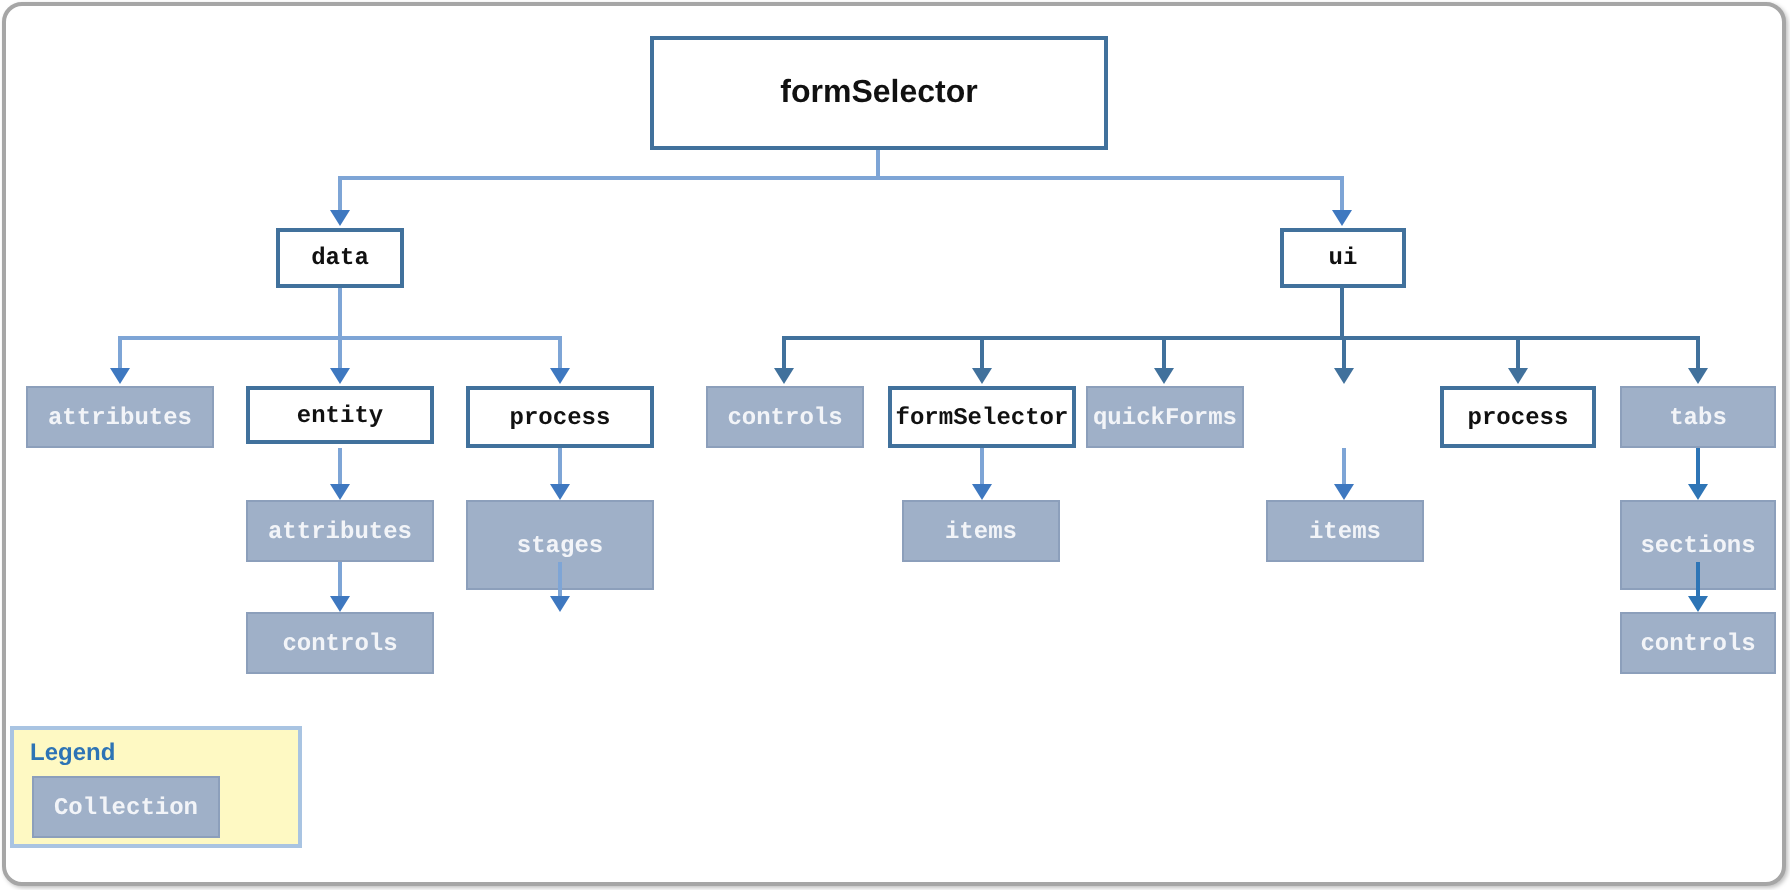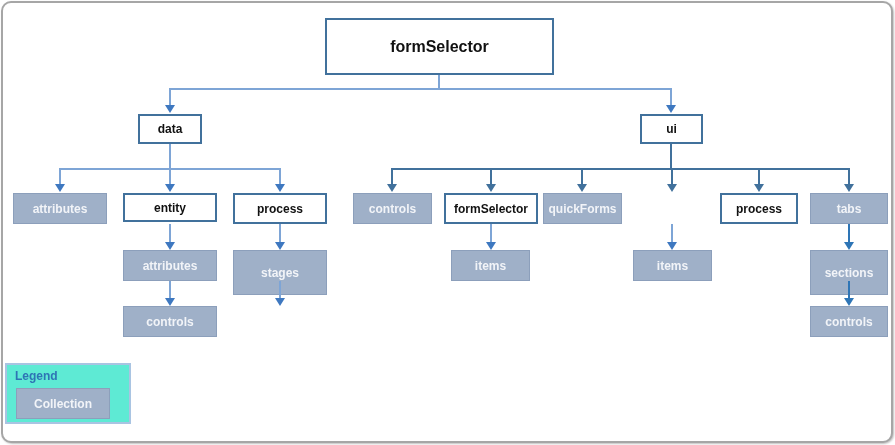--- a/index.html
+++ b/index.html
@@ -2,40 +2,40 @@
 <html style="--canvasBorder: #A6A6A6; --boxBorder: #41719C; --collectionFill: #9FB0C8; --collectionBorder: #8C9FBB; --collectionText: #F2F4F8; --lineLight: #7EA5D6; --arrowLight: #3E78C0; --lineDark: #41719C; --lineMid: #2E75B6; --legendBorder: #A9C4E2; --legendTitle: #2E74B5;"><head>
 <meta charset="utf-8">
 <style>
   html,body{margin:0;padding:0;background:#fff;}
   body{font-family:"Liberation Sans",sans-serif;}
   #stage{position:relative;width:895px;height:445px;overflow:hidden;background:#fff;}
   #canvas-frame{position:absolute;left:1px;top:1px;right:2px;bottom:2px;
     border:2px solid var(--canvasBorder);border-radius:10px;background:#fff;
     box-shadow:1px 1px 2px rgba(0,0,0,.25);}
   .node{position:absolute;display:flex;align-items:center;justify-content:center;
-    font-weight:bold;font-size:12px;box-sizing:border-box;text-align:left;}
+    font-weight:bold;font-size:12px;box-sizing:border-box;text-align:left;font-family:Liberation Mono, monospace;}
   .obj{background:#fff;border:2px solid var(--boxBorder);color:#111;}
   .col{background:var(--collectionFill);border:1px solid var(--collectionBorder);
     color:var(--collectionText);}
   .root-box{position:absolute;left:325px;top:18px;width:229px;height:57px;
     background:#fff;border:2px solid var(--boxBorder);box-sizing:border-box;
     display:flex;flex-direction:column;align-items:center;justify-content:center;color:#111;}
   .root-title{font-size:16px;font-weight:bold;line-height:19px;}
   .root-subtitle{font-size:12px;font-weight:bold;line-height:15px;}
   .h{position:absolute;height:2px;}
   .v{position:absolute;width:2px;}
   .light{background:var(--lineLight);}
   .dark{background:var(--lineDark);}
   .mid{background:var(--lineMid);}
   .ah{position:absolute;width:0;height:0;border-left:5px solid transparent;
     border-right:5px solid transparent;border-top:8px solid var(--arrowLight);}
   .ah.a-dark{border-top-color:var(--lineDark);}
   .ah.a-mid{border-top-color:var(--lineMid);}
-  #legend-box{position:absolute;left:5px;top:363px;width:126px;height:61px;
-    border:2px solid var(--legendBorder);background:#5eead4;box-sizing:border-box;}
+  #legend-box{position:absolute;left:5px;top:363px;width:146px;height:61px;
+    border:2px solid var(--legendBorder);background:#fef9c3;box-sizing:border-box;}
   #legend-title{position:absolute;left:8px;top:4px;font-size:12px;font-weight:bold;
     color:var(--legendTitle);}
   #legend-swatch{left:9px;top:23px;width:94px;height:31px;}
 </style>
 </head>
 <body>
 
 <div id="stage">
   <div id="canvas-frame"></div>
 

